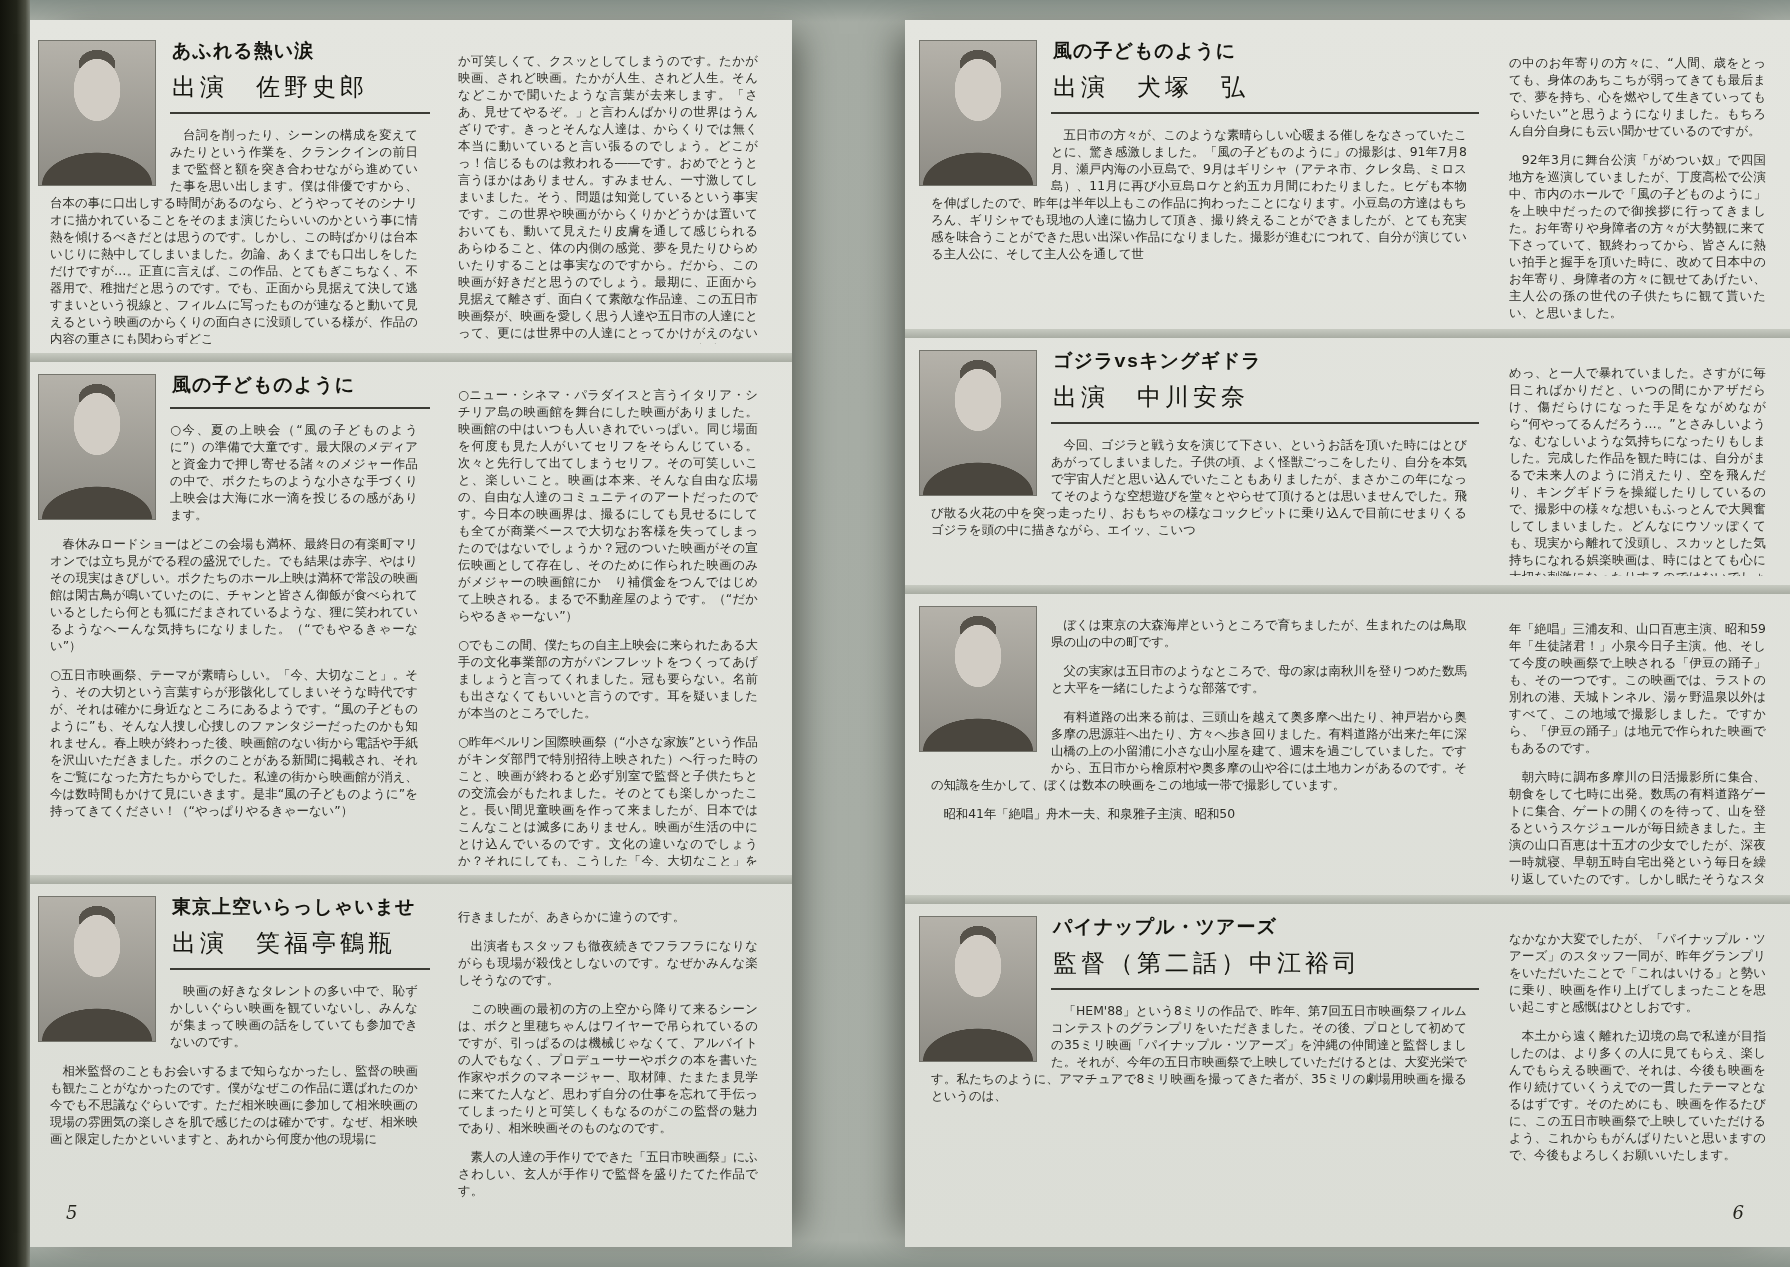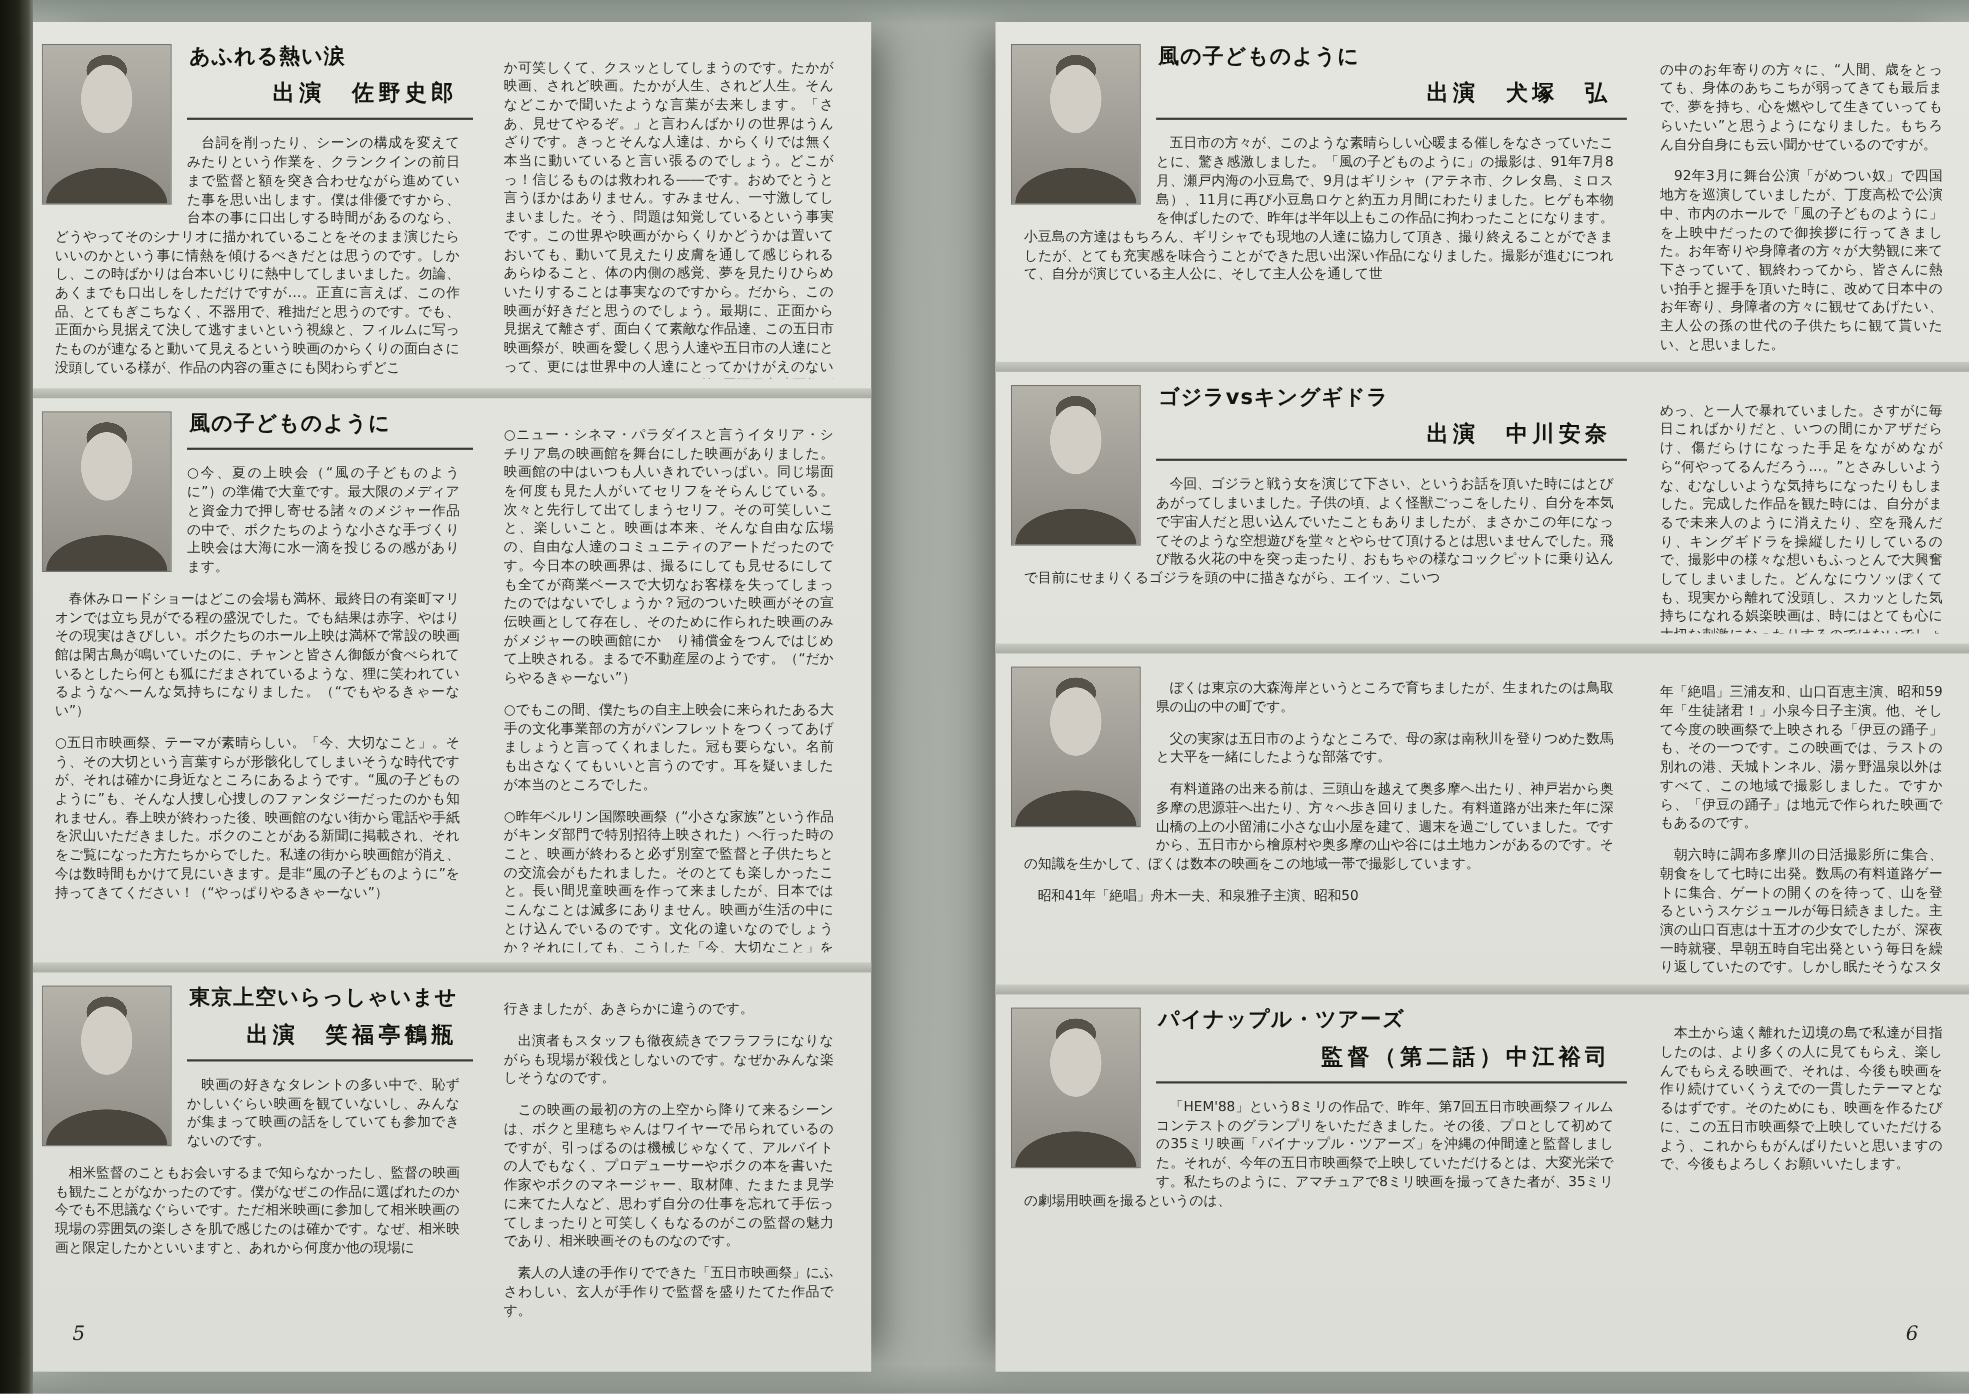--- a/index.html
+++ b/index.html
@@ -28,23 +28,23 @@
   .h-sec1{height:306px;} .h-sec2{height:494px;} .h-sec3{height:352px;}
   .h-row1{height:282px;} .h-row2{height:228px;} .h-row3{height:282px;} .h-row4{height:372px;}
   .photo{float:left;width:118px;height:146px;margin:2px 14px 8px 0;
     border:1px solid #75756d;box-sizing:border-box;
     background:
       radial-gradient(42px 56px at 50% 34%, #d2cdc5 0 55%, rgba(0,0,0,0) 56%),
       radial-gradient(26px 20px at 50% 16%, #56524a 0 70%, rgba(0,0,0,0) 71%),
       radial-gradient(78px 46px at 50% 100%, #4a463e 0 70%, rgba(0,0,0,0) 71%),
       linear-gradient(180deg,#b5b2aa,#8e8c85);}
   .sec-head{border-bottom:2px solid #3b3b35;padding:0 4px 9px 2px;margin-bottom:10px;overflow:hidden;}
-  .sec-title{font-size:19px;font-weight:bold;letter-spacing:1px;color:#14140e;}
-  .sec-credit{font-size:20px;font-weight:bold;letter-spacing:4px;color:#14140e;
-    text-align:right;padding:7px 10px 0 0;}
+  .sec-title{font-size:19px;font-weight:bold;letter-spacing:1px;color:#14140e;font-family:Liberation Mono, monospace;}
+  .sec-credit{font-size:24px;font-weight:normal;letter-spacing:4px;color:#14140e;
+    padding:7px 10px 0 0;}
   p.body{font-size:12.4px;line-height:17px;text-align:justify;margin:12px;color:#2d2d27;}
   .pagenum{position:absolute;bottom:24px;font-family:"DejaVu Serif",serif;
     font-style:italic;font-size:18px;color:#24241d;}
   .pn-left{left:36px;}
   .pn-right{right:46px;}
 </style>
 </head>
 <body>
 
 <div class="spine"></div>
@@ -164,18 +164,19 @@
   <div class="r-row h-row4">
     <div class="r-main">
       <div class="photo"></div>
       <div class="sec-head">
         <div class="sec-title">パイナップル・ツアーズ</div>
         <div class="sec-credit">監督（第二話）中江裕司</div>
       </div>
       <p class="body">　「HEM'88」という8ミリの作品で、昨年、第7回五日市映画祭フィルムコンテストのグランプリをいただきました。その後、プロとして初めての35ミリ映画「パイナップル・ツアーズ」を沖縄の仲間達と監督しました。それが、今年の五日市映画祭で上映していただけるとは、大変光栄です。私たちのように、アマチュアで8ミリ映画を撮ってきた者が、35ミリの劇場用映画を撮るというのは、</p>
     </div>
     <div class="r-cont">
+      <p class="body">なかなか大変でしたが、「パイナップル・ツアーズ」のスタッフ一同が、昨年グランプリをいただいたことで「これはいける」と勢いに乗り、映画を作り上げてしまったことを思い起こすと感慨はひとしおです。</p>
       <p class="body">　本土から遠く離れた辺境の島で私達が目指したのは、より多くの人に見てもらえ、楽しんでもらえる映画で、それは、今後も映画を作り続けていくうえでの一貫したテーマとなるはずです。そのためにも、映画を作るたびに、この五日市映画祭で上映していただけるよう、これからもがんばりたいと思いますので、今後もよろしくお願いいたします。</p>
     </div>
   </div>
 
   <div class="pagenum pn-right">6</div>
 </div>
 
 </body></html>

